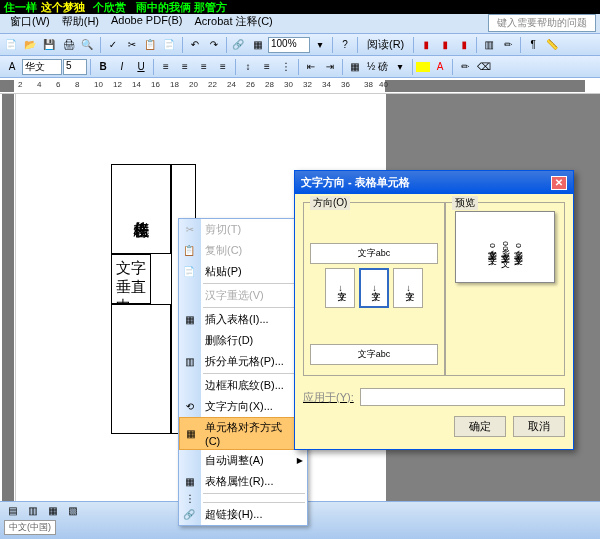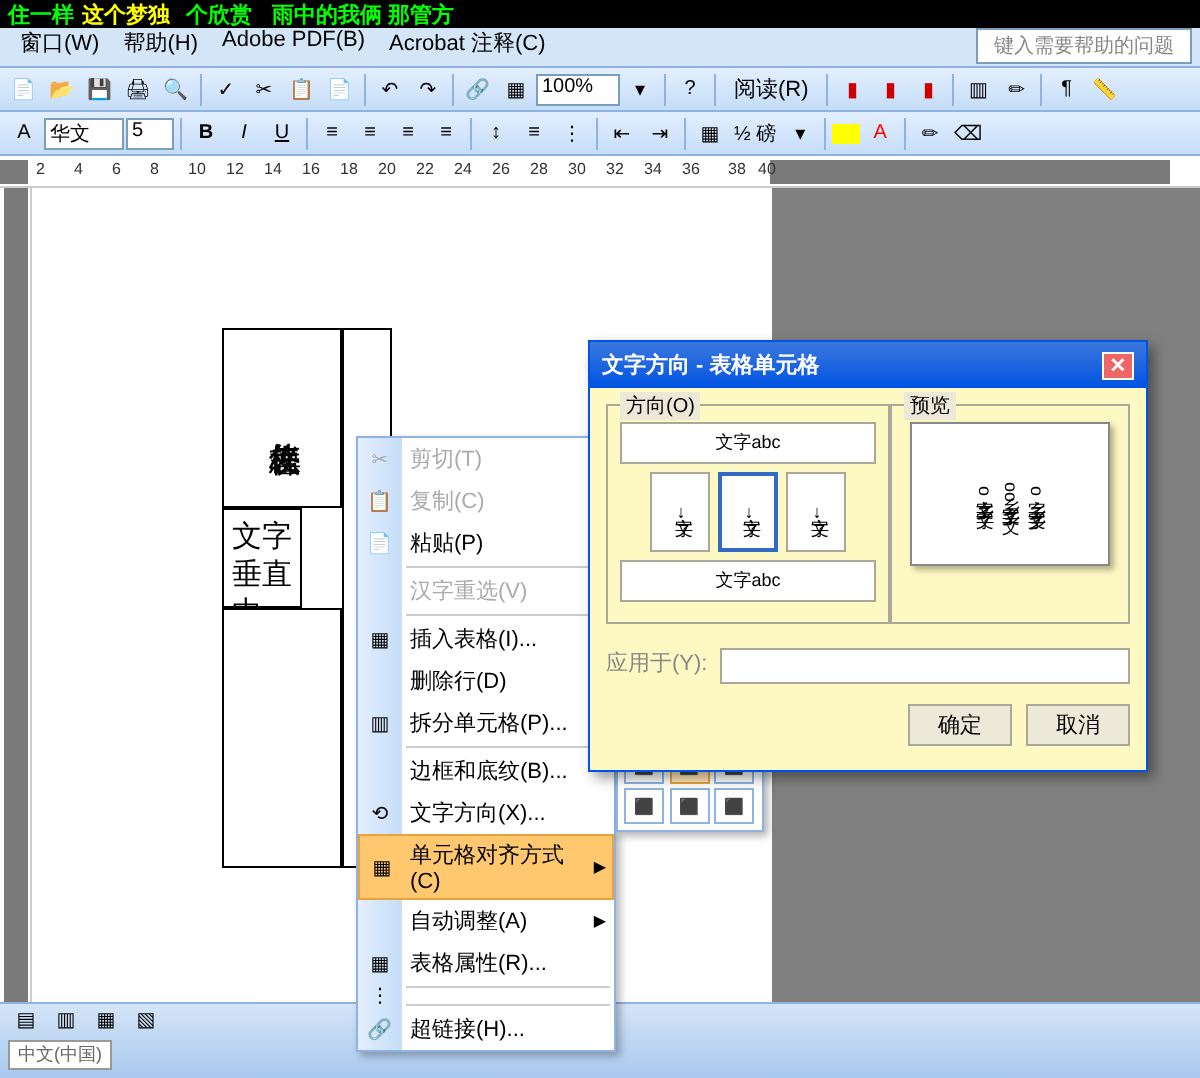--- a/index.html
+++ b/index.html
@@ -49,25 +49,25 @@
 .align-cell.sel { border: 1px solid #e8a33d; background: #ffe8b8; }
 
 .dialog { position: absolute; left: 294px; top: 170px; width: 280px; background: #fef9c3; border: 1px solid #0054e3; box-shadow: 3px 3px 6px rgba(0,0,0,0.4); z-index: 20; font-size: 11px; }
 .dlg-title { background: linear-gradient(#3b77dd, #0054e3); color: #fff; padding: 4px 6px; font-weight: bold; display: flex; align-items: center; }
 .dlg-close { margin-left: auto; background: #e66; border: 1px solid #fff; width: 16px; height: 14px; color: #fff; display: flex; align-items: center; justify-content: center; font-size: 10px; }
 .dlg-body { padding: 8px; }
 .fieldset { border: 1px solid #aca899; padding: 8px 6px 6px; margin-bottom: 6px; position: relative; }
 .fieldset-label { position: absolute; top: -7px; left: 6px; background: #ece9d8; padding: 0 3px; font-size: 10px; }
 .orient-row { display: flex; gap: 4px; justify-content: center; margin-bottom: 4px; }
 .orient-opt { border: 1px solid #aca899; background: #fff; padding: 3px 6px; font-size: 9px; cursor: pointer; min-width: 30px; text-align: center; }
-.orient-opt.wide { width: 128px; }
+.orient-opt.wide { width: 128px; margin-top: 32px; }
 .orient-opt.sel { border: 2px solid #316ac5; padding: 2px 5px; }
 .preview-box { border: 1px solid #888; background: #fff; width: 100px; height: 72px; margin: 0 auto; padding: 4px; font-size: 8px; box-shadow: 2px 2px 3px rgba(0,0,0,0.3); text-align: center; }
 .preview-box .v { writing-mode: vertical-rl; display: inline-block; height: 60px; font-size: 9px; }
-.dlg-row { display: flex; gap: 6px; margin: 6px 0; }
+.dlg-row { display: flex; align-items: center; gap: 6px; margin: 6px 0; text-decoration: underline; }
 .dlg-row label { color: #888; }
 .dlg-combo { flex: 1; border: 1px solid #aca899; background: #fff; height: 18px; }
 .dlg-btns { text-align: right; padding: 4px 0; }
 .dlg-btn { border: 1px solid #aca899; background: #ece9d8; padding: 2px 14px; margin-left: 4px; font-size: 11px; }
 
 .status-bar { position: absolute; bottom: 0; left: 0; right: 0; height: 38px; background: linear-gradient(#d4e5f7, #a9c8ee); border-top: 1px solid #8db2e3; }
 .sb-row1 { height: 16px; display: flex; align-items: center; padding: 0 4px; font-size: 9px; gap: 2px; }
 .sb-tab { background: #fff; border: 1px solid #999; padding: 0 4px; font-size: 9px; }
 .sb-row2 { height: 18px; display: flex; align-items: center; padding: 0 4px; gap: 4px; font-size: 10px; color: #666; }
 </style>

